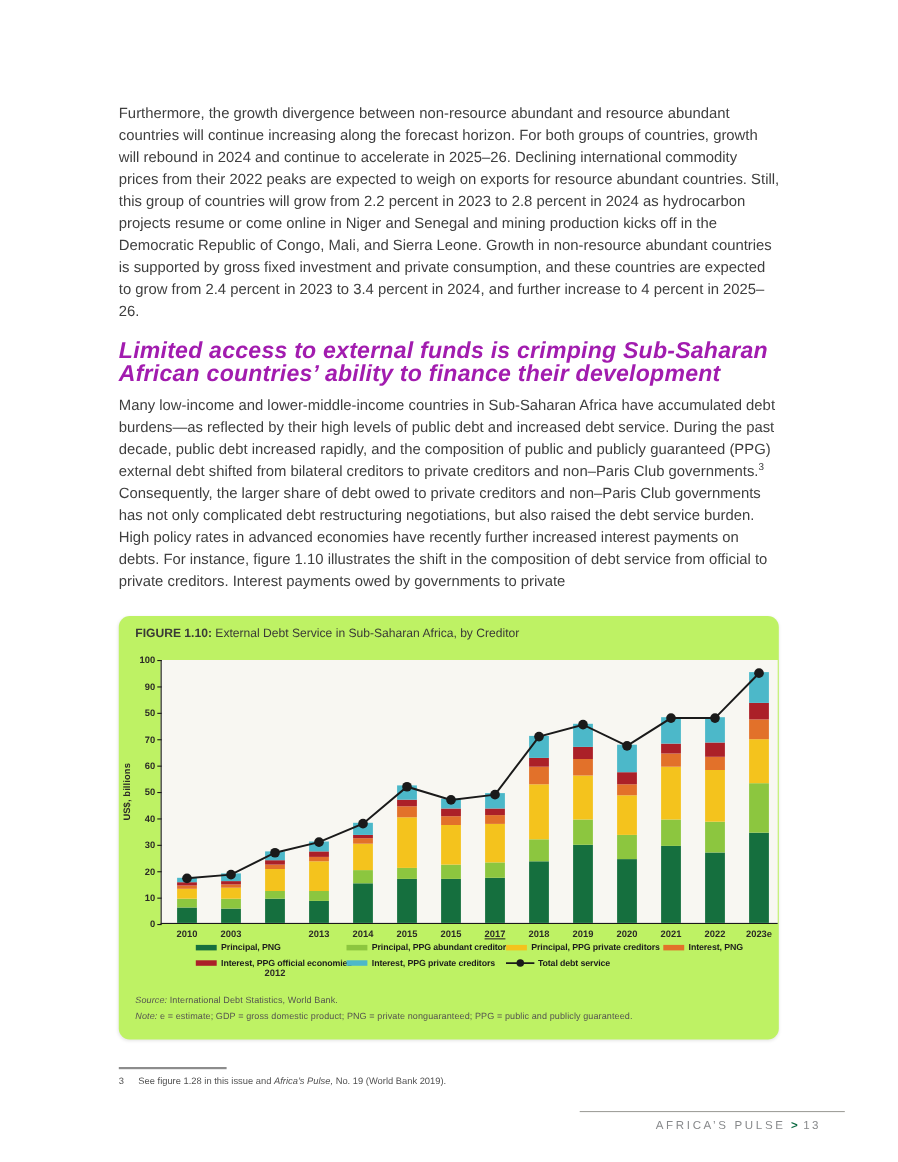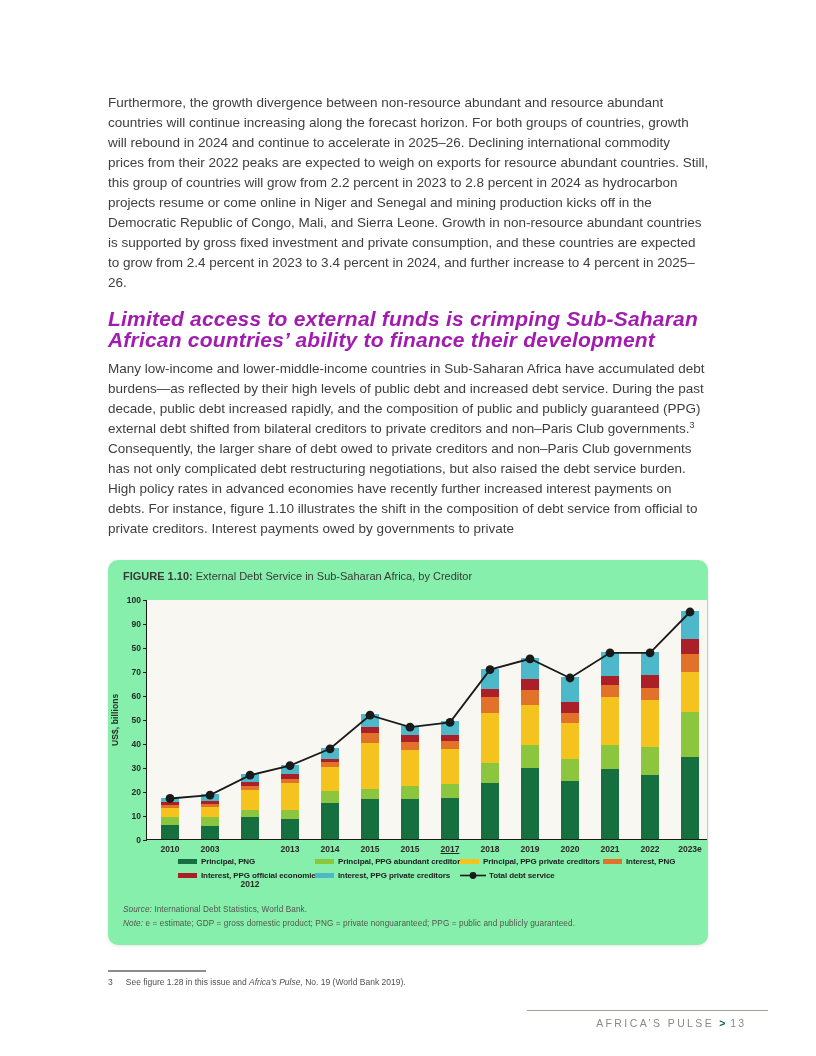--- a/index.html
+++ b/index.html
@@ -16,21 +16,21 @@
   .par2 { top:359px; }
   .body-par sup { font-size:9px; vertical-align:super; line-height:0; }
   .section-heading {
     position:absolute; left:108px; top:308px; width:610px;
     font-size:21px; line-height:21px; font-style:italic; font-weight:600;
     color:#a21caf; letter-spacing:0.2px;
   }
   
   .figure-panel {
     position:absolute; left:108px; top:560px; width:600px; height:385px;
-    background:#86efac; border-radius:10px; box-shadow:0 1px 3px rgba(0,0,0,0.10);padding-left:13px;
+    background:#bef264; border-radius:10px; box-shadow:0 1px 3px rgba(0,0,0,0.10);padding-left:13px;
   }
   .figure-title {
     position:absolute; left:15px; top:10px; font-size:11px; color:#3a3a36;
   }
   .figure-title .fig-label { font-weight:bold; }
   .chart { position:absolute; left:38px; top:40px; width:561px; height:240px; }
   .plot {
     position:absolute; left:0; top:0; width:561px; height:240px;
     background:#f8f7f2;
     border-left:1.4px solid #1a1a1a; border-bottom:1.4px solid #1a1a1a;

